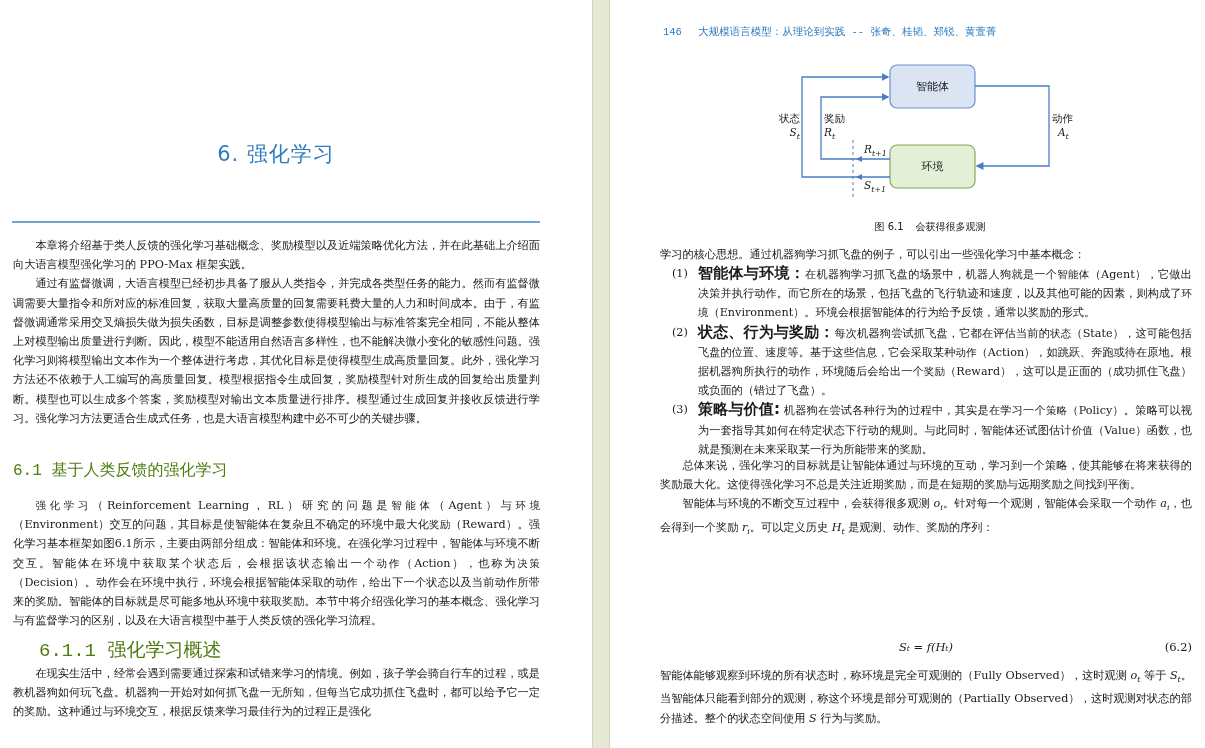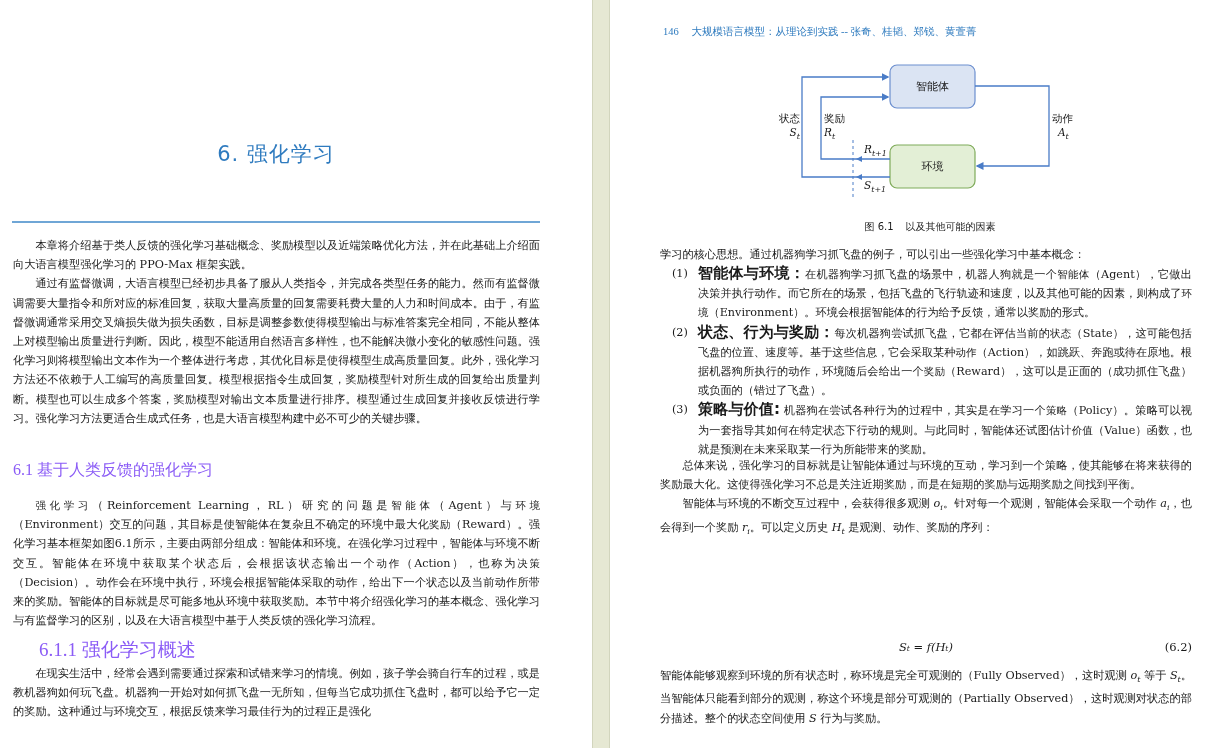--- a/index.html
+++ b/index.html
@@ -29,28 +29,28 @@
   }
   .text {
     position: absolute; font-size: 11.2px; line-height: 19.2px; text-align: justify;
     font-family: "DejaVu Serif", "Liberation Serif", serif;
     color: #1a1a1a;
   }
   .text p { margin: 0; text-indent: 2em; }
   .text p.noindent { text-indent: 0; }
   .sec {
     position: absolute;
-    font-family: Liberation Serif, serif;
-    color: #8b5cf6;
+    font-family: Liberation Mono, monospace;
+    color: #4d7c0f;
   }
   .sec1 { left: 13px; top: 460px; font-size: 16px; }
   .sec2 { left: 39px; top: 637px; font-size: 19px; }
   .running-head {
     position: absolute; left: 53px; top: 25px; font-size: 10.5px; color: #2f7bbf;
-    font-family: Liberation Serif, serif;
+    font-family: Liberation Mono, monospace;
   }
   .running-head .pg { margin-right: 10px; }
   .bold { font-weight: bold; font-family: "DejaVu Sans", "Liberation Sans", sans-serif; font-size: 15px; }
   .term { font-family: "DejaVu Sans", "Liberation Sans", sans-serif; font-size: 10.5px; }
   .math { font-style: italic; font-family: "DejaVu Serif", "Liberation Serif", serif; }
   .list { position: absolute; left: 62px; width: 520px; font-size: 11.2px; line-height: 19.2px; text-align: justify; }
   .list-item { position: relative; padding-left: 26px; }
   .list-item .num { position: absolute; left: 0; top: 0; }
   .equation {
     position: absolute; left: 50px; width: 532px; font-size: 11.5px; height: 20px;
@@ -134,21 +134,21 @@
       <div><span class="math">R</span><sub class="math" style="font-size:8px">t</sub></div>
     </div>
     <div class="arrow-label" style="position:absolute; left:292px; top:57px;">
       <div>动作</div>
       <div style="padding-left:6px"><span class="math">A</span><sub class="math" style="font-size:8px">t</sub></div>
     </div>
     <div class="arrow-label" style="position:absolute; left:104px; top:88px;"><span class="math">R</span><sub class="math" style="font-size:8px">t+1</sub></div>
     <div class="arrow-label" style="position:absolute; left:104px; top:124px;"><span class="math">S</span><sub class="math" style="font-size:8px">t+1</sub></div>
 
     <div class="fig-caption" style="top:165px;">
-      <span class="lbl">图 6.1</span><span>以及其他可能的因素</span>
+      <span class="lbl">图 6.1</span><span>会获得很多观测</span>
     </div>
   </div>
 
   <div class="text" style="left:50px; top:245px; width:532px;">
     <p class="noindent">学习的核心思想。通过机器狗学习抓飞盘的例子，可以引出一些强化学习中基本概念：</p>
   </div>
 
   <div class="list" style="top:264px;">
     <div class="list-item">
       <span class="num">(1)</span>

